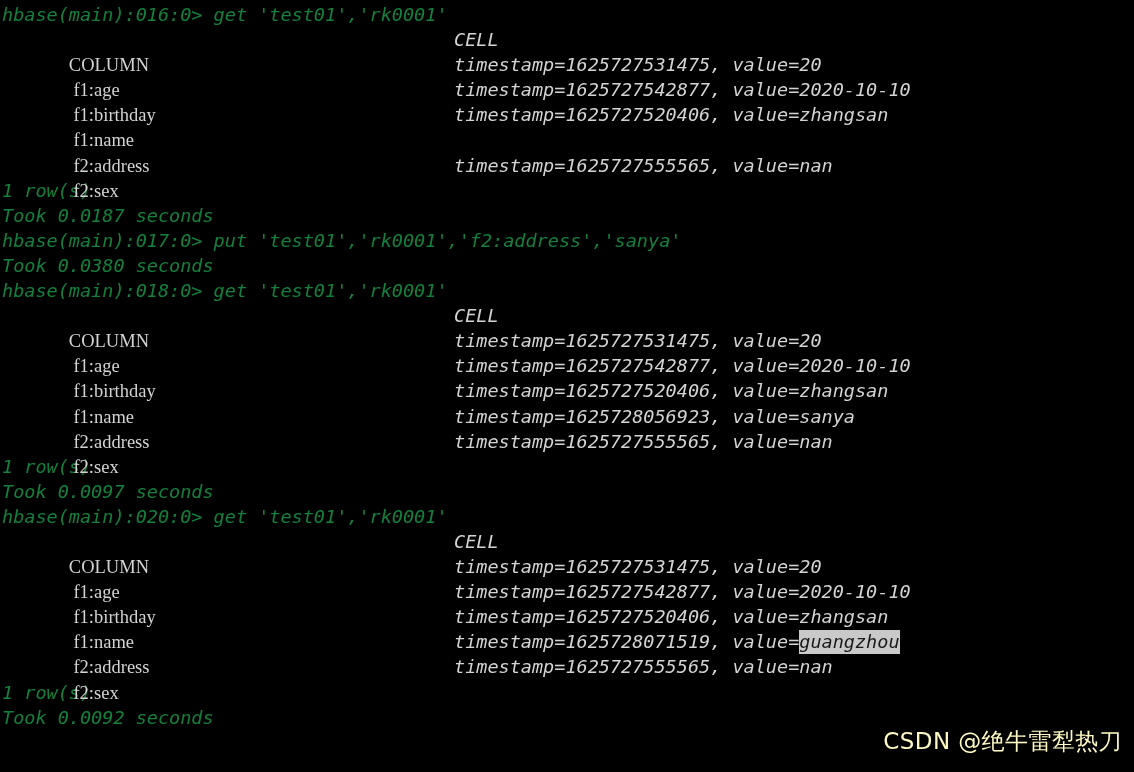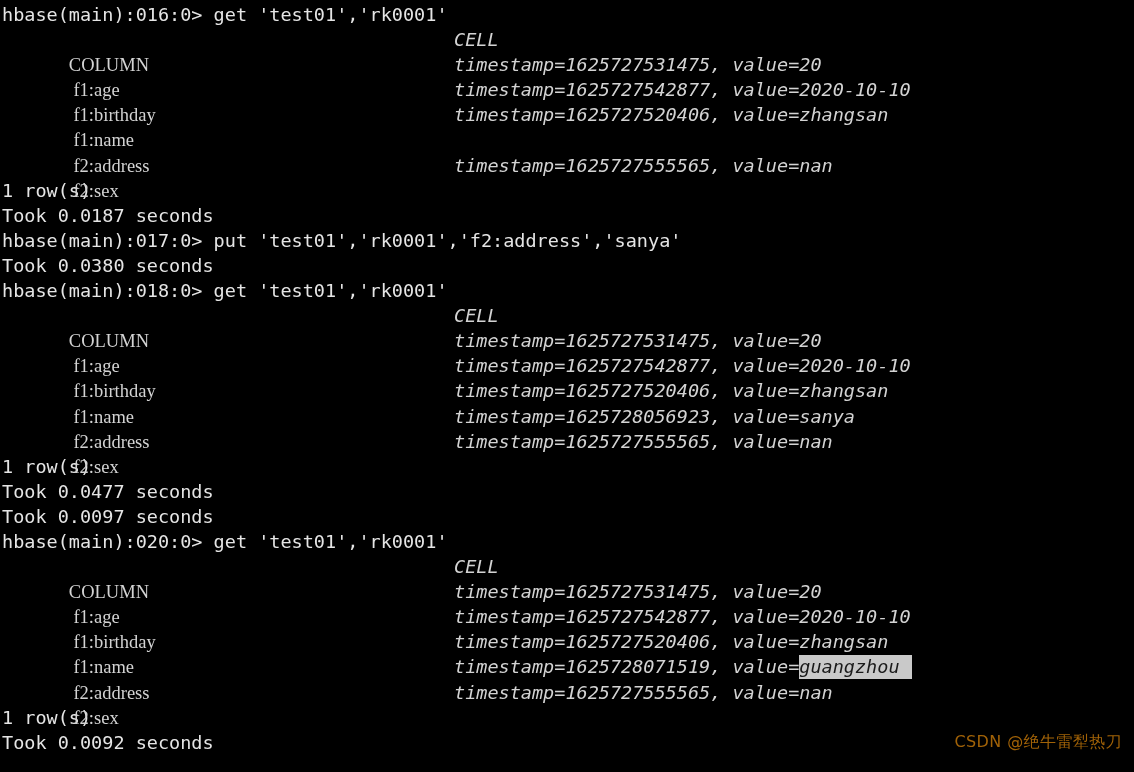--- a/index.html
+++ b/index.html
@@ -26,21 +26,22 @@
     left: 0;
     top: 0;
     padding: 2px 0 0 2px;
     box-sizing: border-box;
     width: 1134px;
   }
   .line {
     height: 25.1px;
     white-space: pre;
     display: block;
-    color: #e5e5e5;
+    color: #15803d;
+    font-style: italic;
   }
   
   .row2 {
     height: 25.1px;
     white-space: pre;
     display: block;
     position: relative;
   }
   .row2 .col-left {
     display: inline-block;
@@ -52,29 +53,29 @@
     position: absolute;
     left: 452px;
     top: 0;
     white-space: pre;
     color: #d3d3d3;
     font-style: italic;
   }
   .hl {
     background: #c9c9c9;
     color: #1a1a1a;
-    padding: 1px 12px 2px 0;
+    padding: 1px 0 2px 0;
   }
   .watermark {
     position: absolute;
     right: 12px;
     bottom: 18px;
     font-family: "DejaVu Sans", "Liberation Sans", sans-serif;
-    font-size: 16px;
-    color: #a16207;
+    font-size: 23px;
+    color: #fef9c3;
     letter-spacing: 0.4px;
     white-space: pre;
   }
 </style>
 </head>
 <body>
 
 <div id="terminal">
   <div class="screen">
 
@@ -127,21 +128,20 @@
     </div>
     <div class="row2">
       <span class="col-left"> f2:address</span>
       <span class="col-right">timestamp=1625728056923, value=sanya</span>
     </div>
     <div class="row2">
       <span class="col-left"> f2:sex</span>
       <span class="col-right">timestamp=1625727555565, value=nan</span>
     </div>
     <div class="line">1 row(s)</div>
-    <div class="line">Took 0.0477 seconds</div>
 
     <div class="line">Took 0.0097 seconds</div>
 
     <div class="line">hbase(main):020:0&gt; get 'test01','rk0001'</div>
     <div class="row2">
       <span class="col-left">COLUMN</span>
       <span class="col-right">CELL</span>
     </div>
     <div class="row2">
       <span class="col-left"> f1:age</span>

